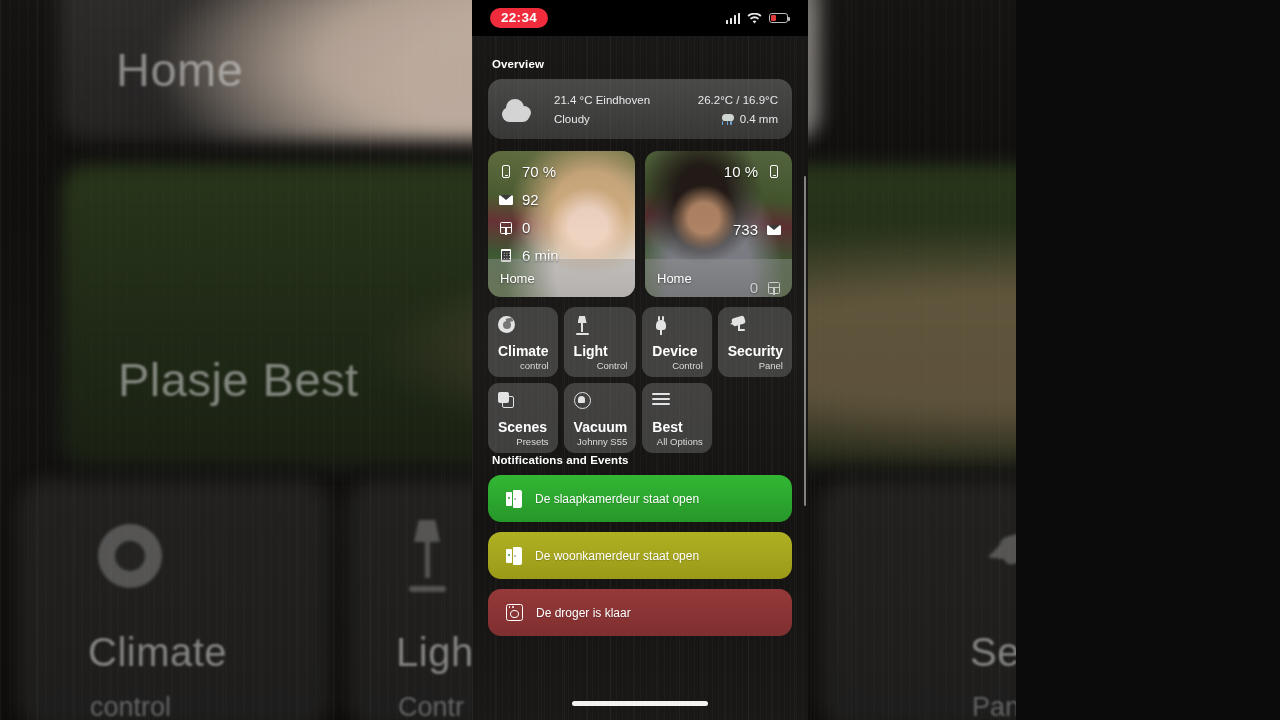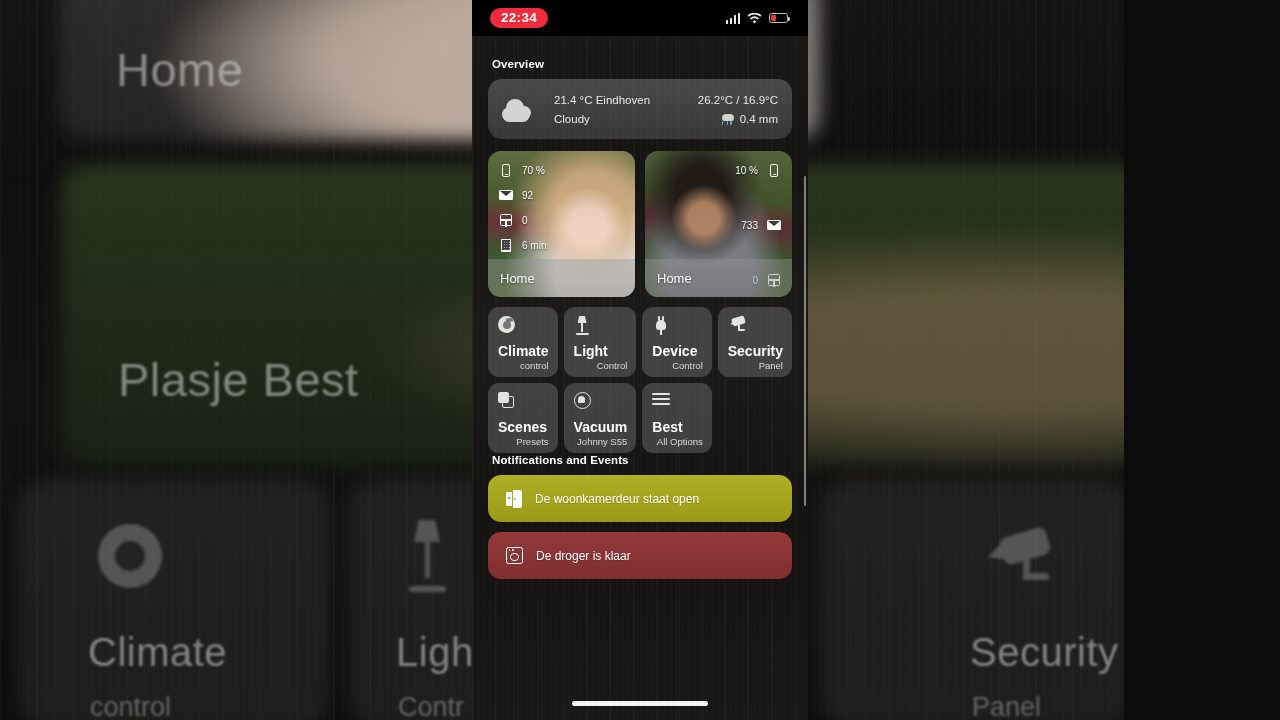--- a/index.html
+++ b/index.html
@@ -5,21 +5,21 @@
   * { box-sizing: border-box; margin: 0; padding: 0; }
   html, body {
     width: 1280px; height: 720px;
     overflow: hidden;
     background: #0b0b0b;
     font-family: "Liberation Sans", sans-serif;
     -webkit-font-smoothing: antialiased;
   }
 
   
-  #stage { position: relative; width: 1124px; height: 720px; overflow: hidden; background:#000; }
+  #stage { position: relative; width: 1016px; height: 720px; overflow: hidden; background:#000; }
 
   .bg-wrap {
     position: absolute; inset: 0;
     overflow: hidden;
     background:
       linear-gradient(180deg,#161412 0%, #100f0e 25%, #131211 55%, #0e0d0c 100%);
   }
   
   .bg-grain {
     position:absolute; inset:0;
@@ -166,21 +166,21 @@
       radial-gradient(ellipse at 38% 30%, #241c17 0 20%, rgba(0,0,0,0) 48%),
       radial-gradient(ellipse at 44% 88%, #7d7f86 0 36%, rgba(0,0,0,0) 64%),
       linear-gradient(185deg, #5c6f46 0%, #46582f 32%, #5d2f33 48%, #3d5531 70%, #59703f 100%);
   }
   .ph-overlay { position:absolute; inset:0; background:linear-gradient(180deg, rgba(0,0,0,.10), rgba(0,0,0,.02) 55%, rgba(0,0,0,.05)); }
   .stats { position:absolute; top:12px; display:flex; flex-direction:column; gap:11px; }
   .stats.left { left:11px; align-items:flex-start; }
   .stats.right{ right:11px; align-items:flex-end;gap:41px; }
   .stat { display:flex; align-items:center; gap:9px; }
   .stats.right .stat { flex-direction: row-reverse; }
-  .stat .v { color:#fff; font-size:10px; text-shadow:0 1px 2px rgba(0,0,0,.65); }
+  .stat .v { color:#fff; font-size:15px; text-shadow:0 1px 2px rgba(0,0,0,.65); }
   .ic { width:14px; height:14px; position:relative; flex:0 0 14px; }
   
   .ic-phone i { position:absolute; left:3px; top:0.5px; width:8px; height:13px; border:1.4px solid #fff; border-radius:2px; }
   .ic-phone i::after{ content:""; position:absolute; left:1.6px; bottom:.7px; width:3px; height:1.1px; background:#fff; border-radius:1px;}
   
   .ic-mail i { position:absolute; left:0; top:2px; width:14px; height:10px; background:#fff; border-radius:1.5px; }
   .ic-mail i::after{ content:""; position:absolute; left:1px; top:.6px; width:0; height:0;
       border-left:6px solid transparent; border-right:6px solid transparent; border-top:5px solid #3a3a3a; }
   
   .ic-box i{ position:absolute; left:1px; top:1px; width:12px; height:12px; border:1.3px solid #fff; border-radius:1.5px;
@@ -560,20 +560,27 @@
                   <span></span>
                 </div>
               </div>
             <div class="t-name">Best</div>
             <div class="t-sub">All Options</div>
           </div>
         </div>
 
         <div class="sec-title" style="margin-top:1px;">Notifications and Events</div>
 
+        <div class="notif" style="background:linear-gradient(180deg,#33b733,#26972a);">
+          <div class="door-ic">
+              <div class="dfr"></div>
+              <div class="dpn"></div>
+            </div>
+          <div class="n-txt">De slaapkamerdeur staat open</div>
+        </div>
 
         <div class="notif" style="background:linear-gradient(180deg,#b0b024,#9a9a18);">
           <div class="door-ic">
               <div class="dfr" style="--x:0"></div>
               <div class="dpn"></div>
             </div>
           <div class="n-txt">De woonkamerdeur staat open</div>
         </div>
 
         <div class="notif" style="background:linear-gradient(180deg,#95393a,#7f2f30); height:47px;">

